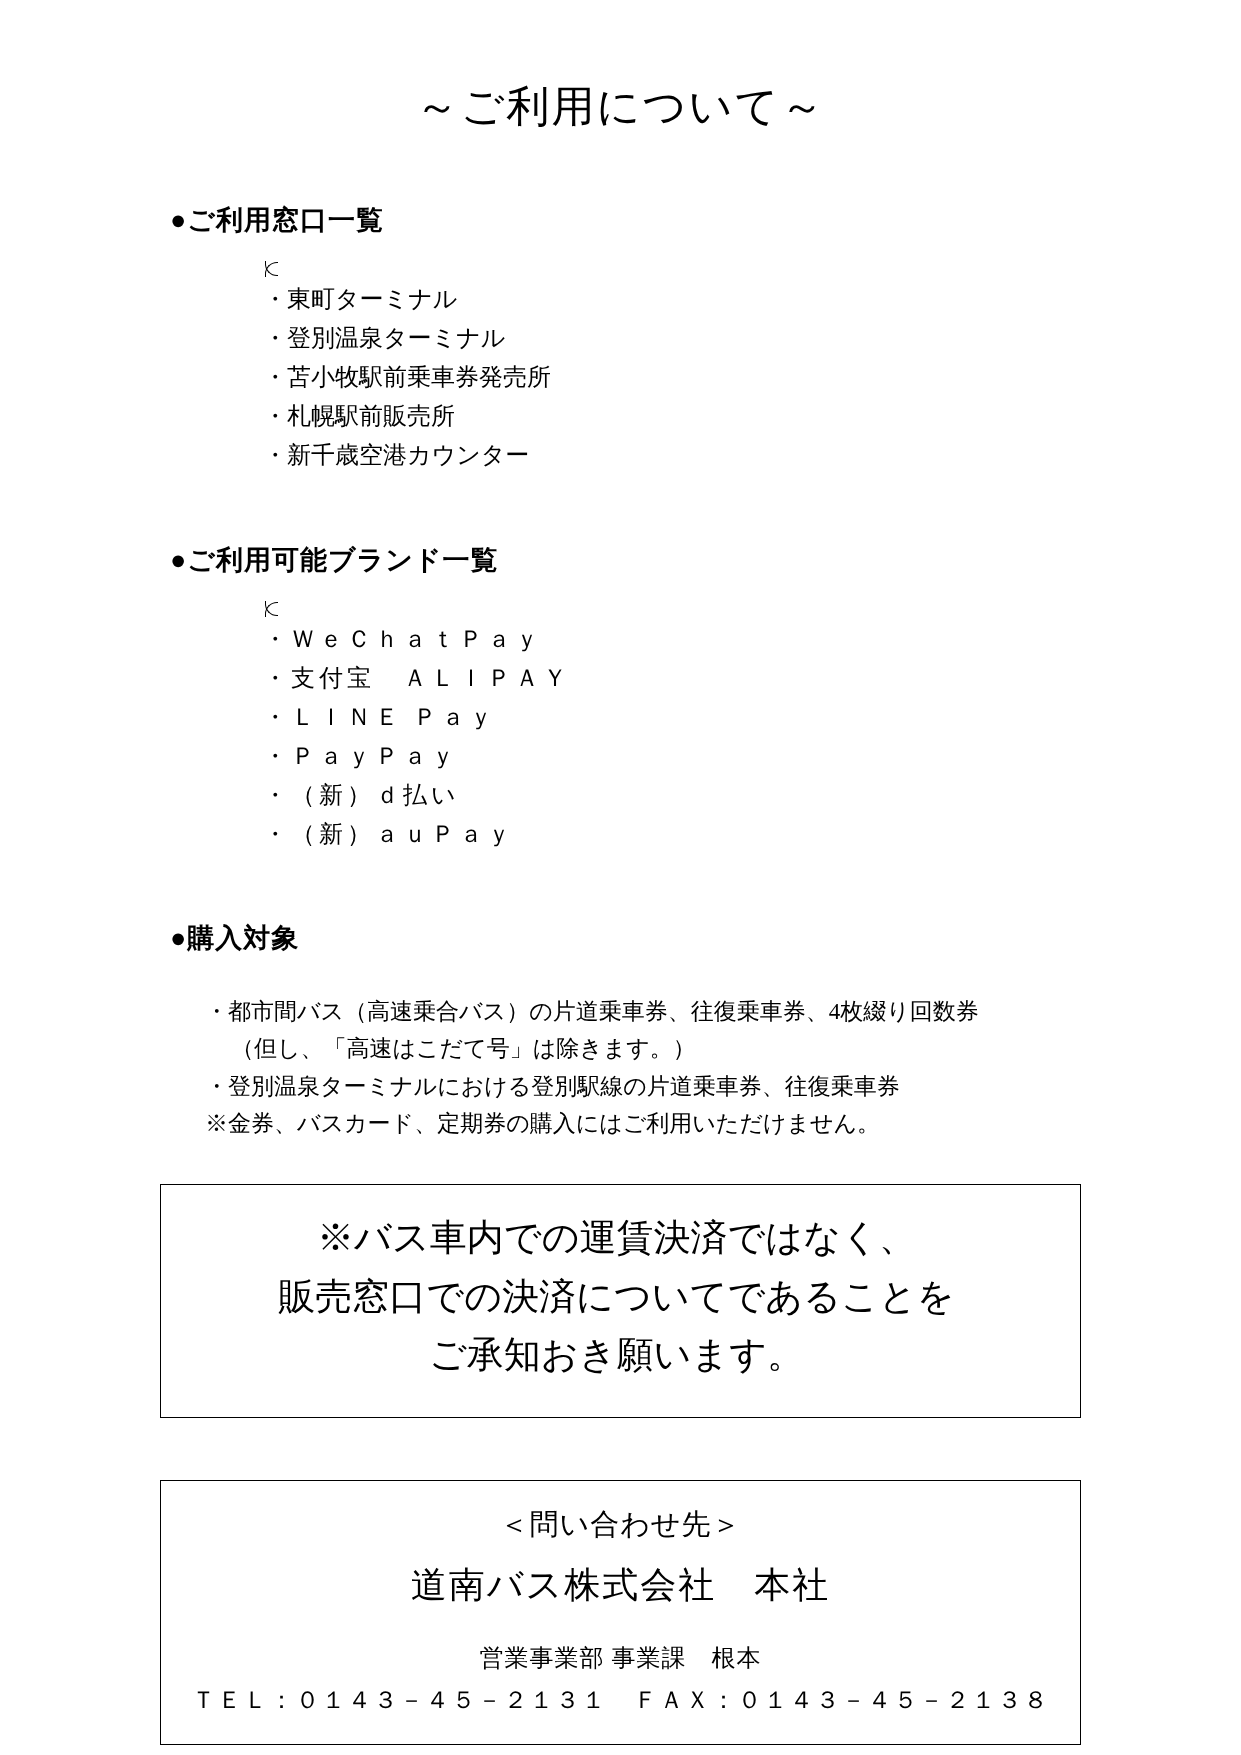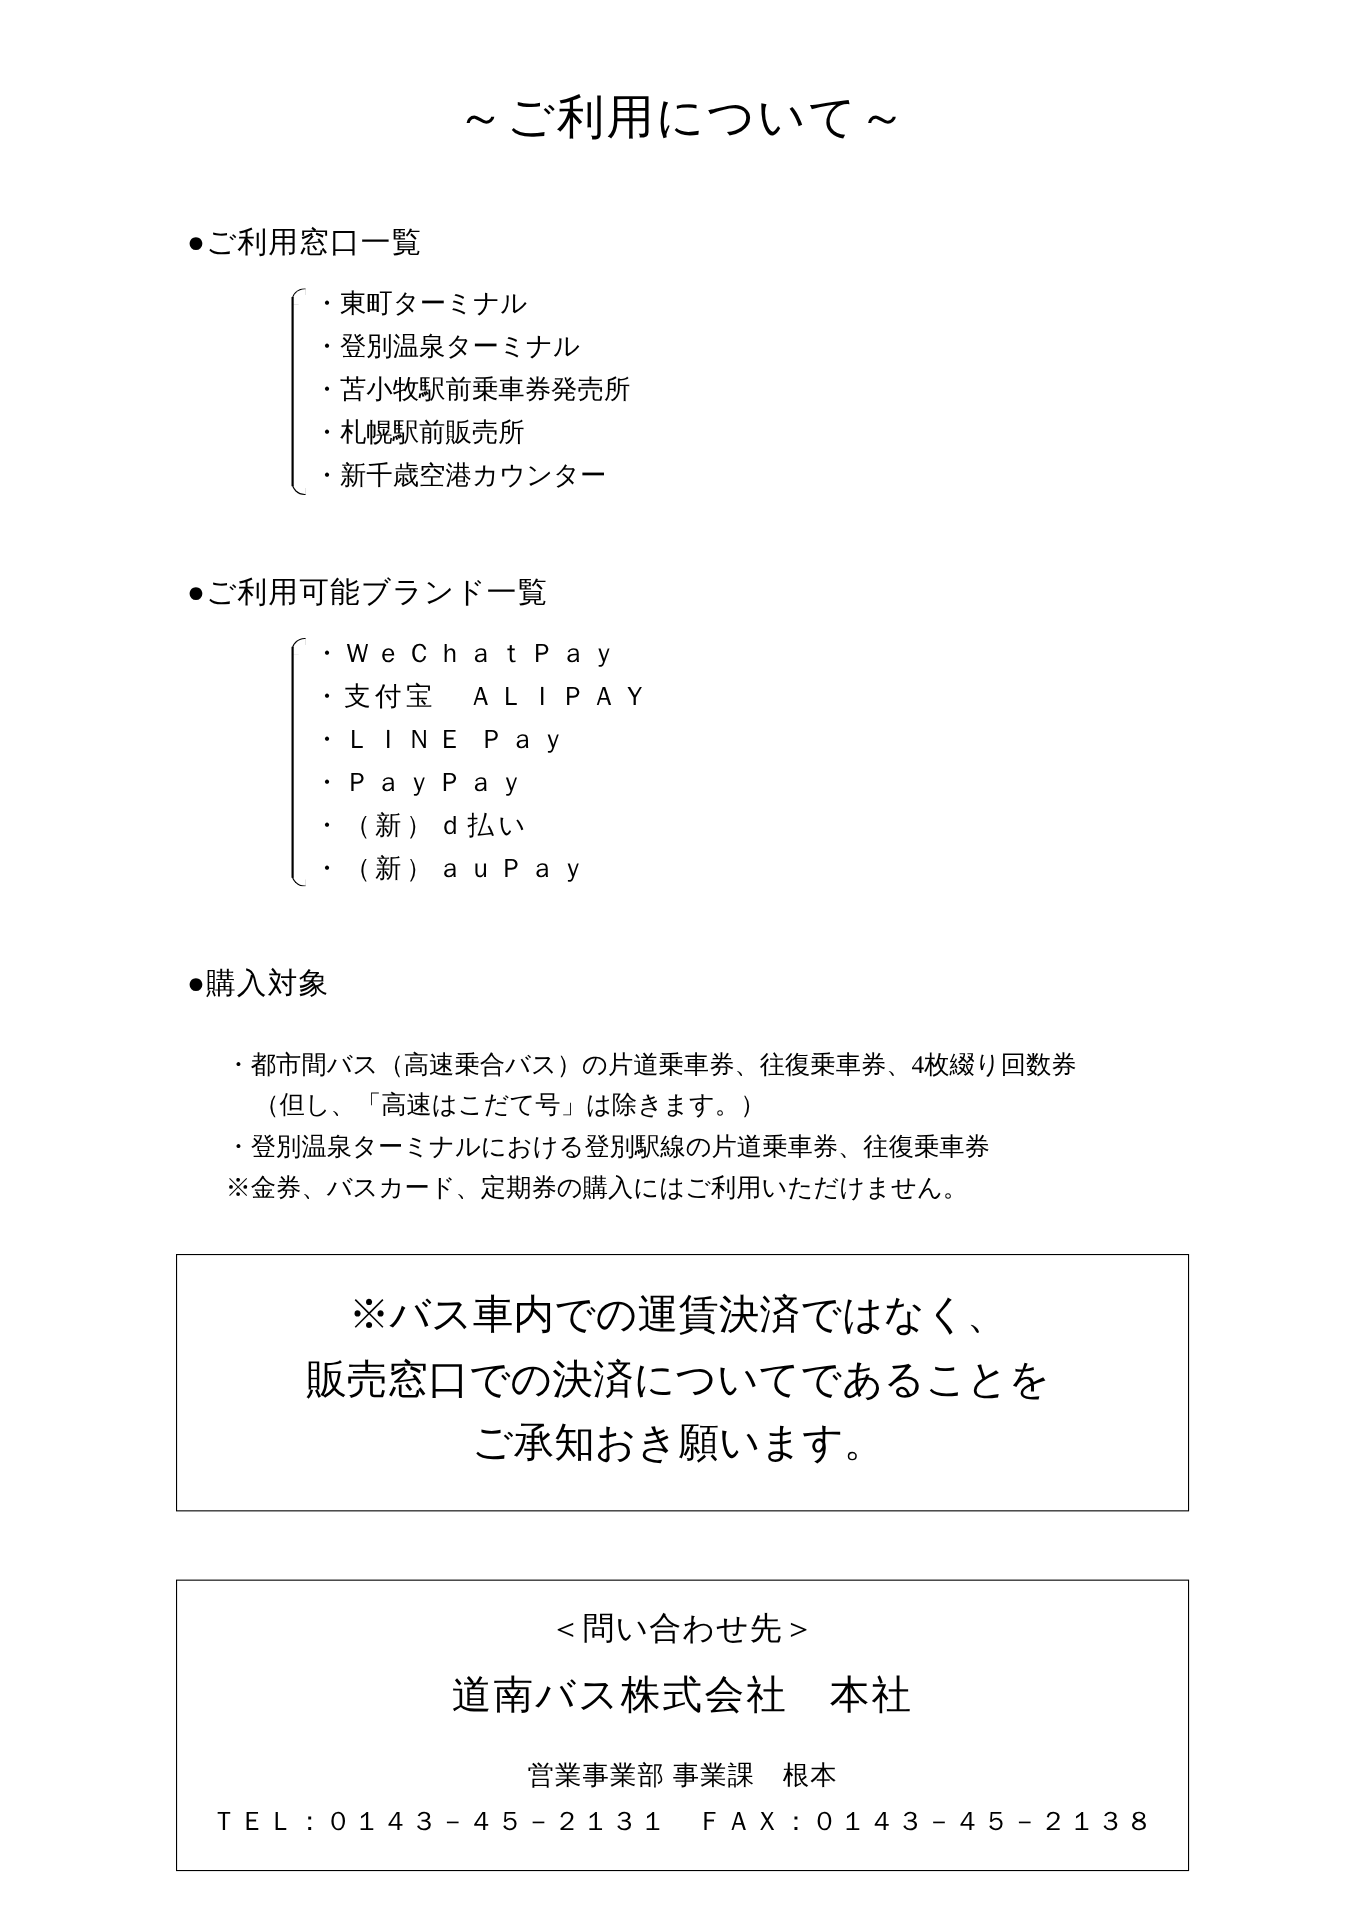--- a/index.html
+++ b/index.html
@@ -27,25 +27,27 @@
     font-size: 43px;
     letter-spacing: 2px;
     margin-top: 78px;
     font-weight: normal;
   }
   .section-head {
     font-size: 27px;
     margin-left: 170px;
     margin-top: 66px;
     letter-spacing: 1px;
+    font-weight: bold;
   }
   .brace-block {
     display: flex;
     margin-left: 255px;
     margin-top: 20px;
+    flex-direction: column;
   }
   .brace {
     position: relative;
     width: 22px;
     flex: 0 0 22px;
   }
   .brace .vline {
     position: absolute;
     left: 10px;
     top: 12px;
@@ -96,20 +98,21 @@
     margin-left: 26px;
   }
   .notice-box {
     position: relative;
     margin: 42px 160px 0 160px;
     border: 1.6px solid #000;
     padding: 26px 10px 30px 2px;
     text-align: center;
     font-size: 37px;
     line-height: 1.58;
+    font-family: Liberation Mono, monospace;
   }
   .contact-box {
     margin: 62px 160px 0 160px;
     border: 1.6px solid #000;
     padding: 24px 10px 28px 10px;
     text-align: center;
   }
   .contact-box .c-label {
     font-size: 29px;
     letter-spacing: 1px;

